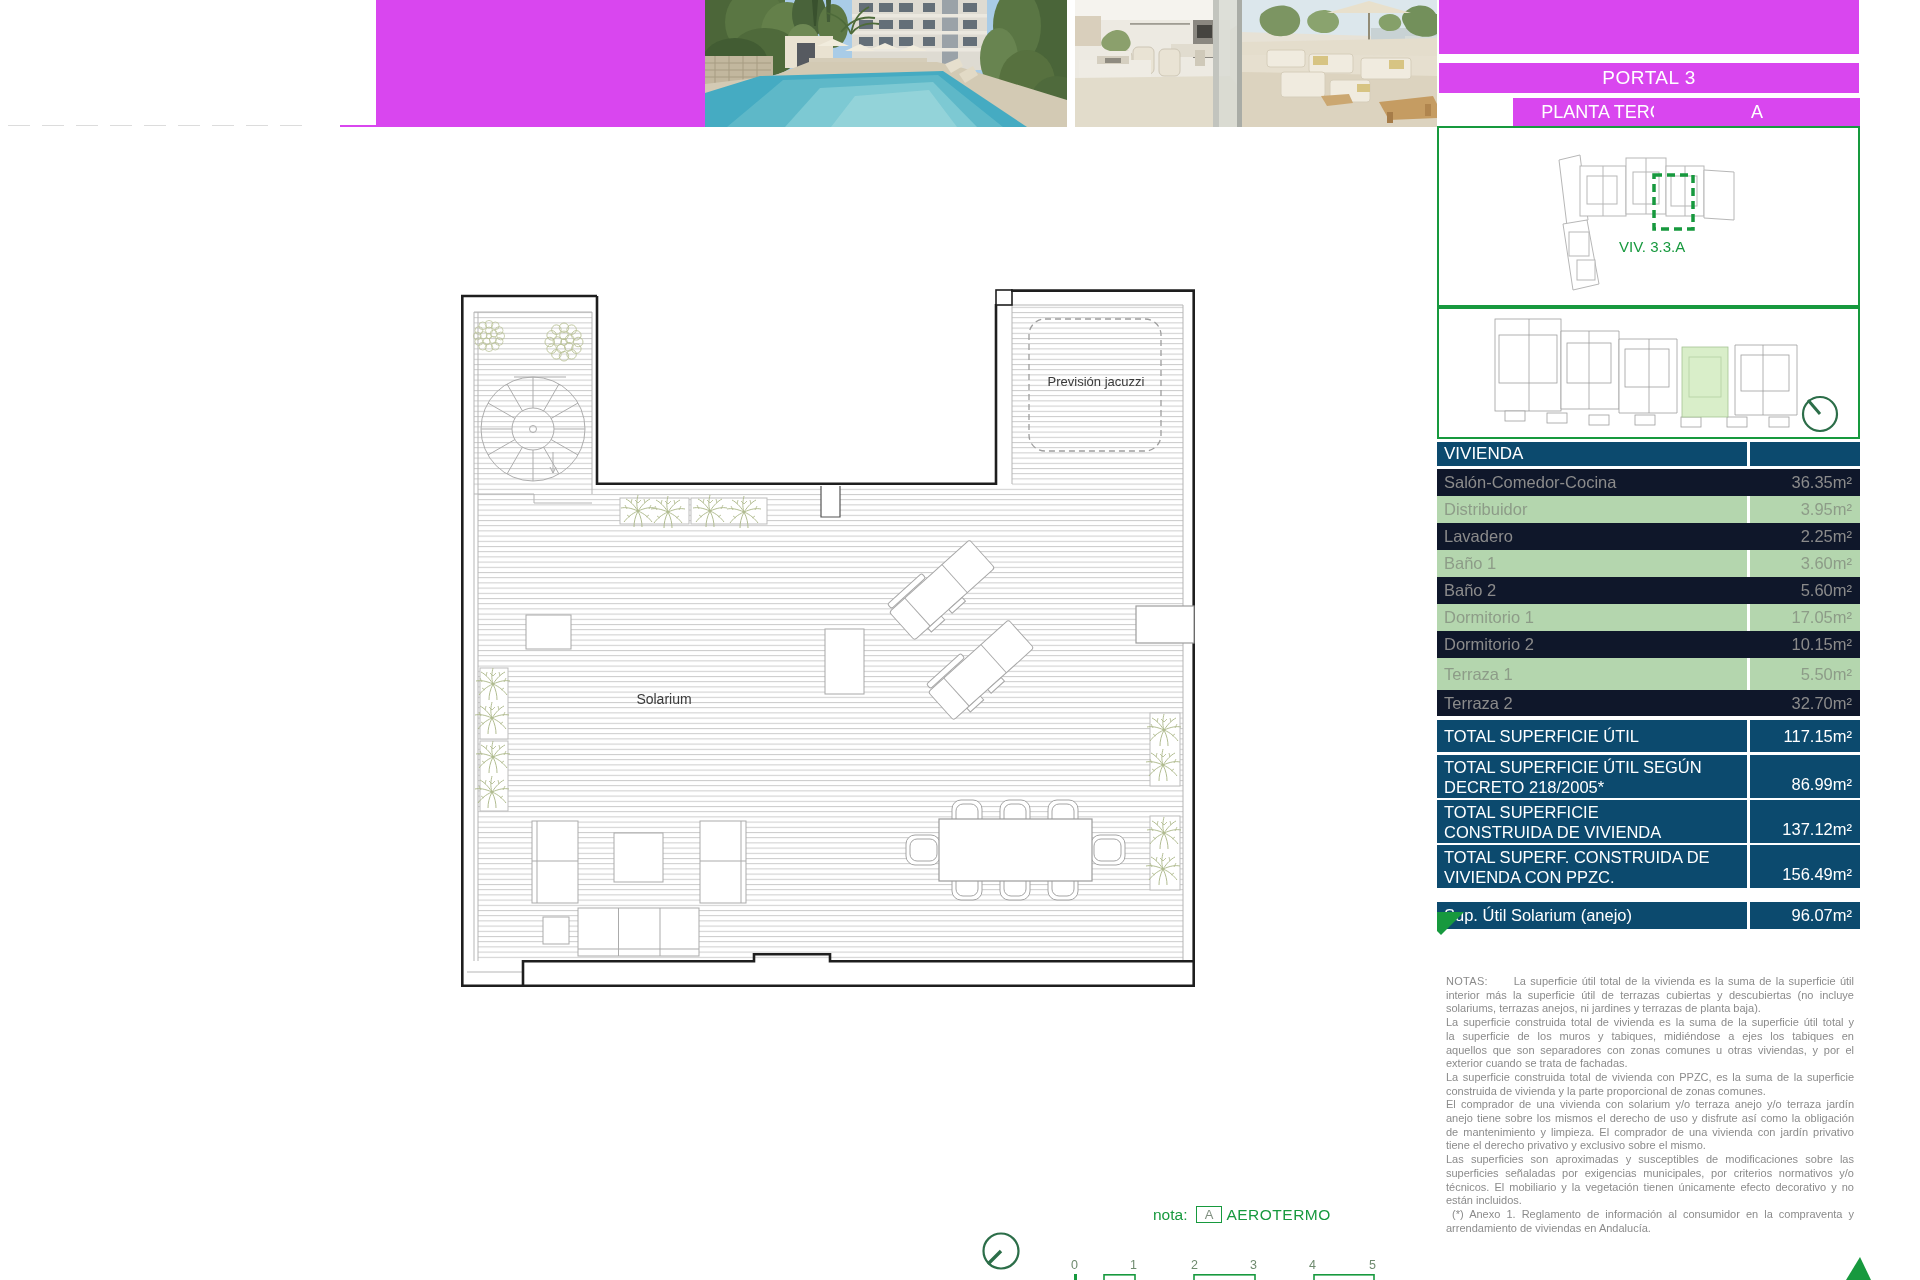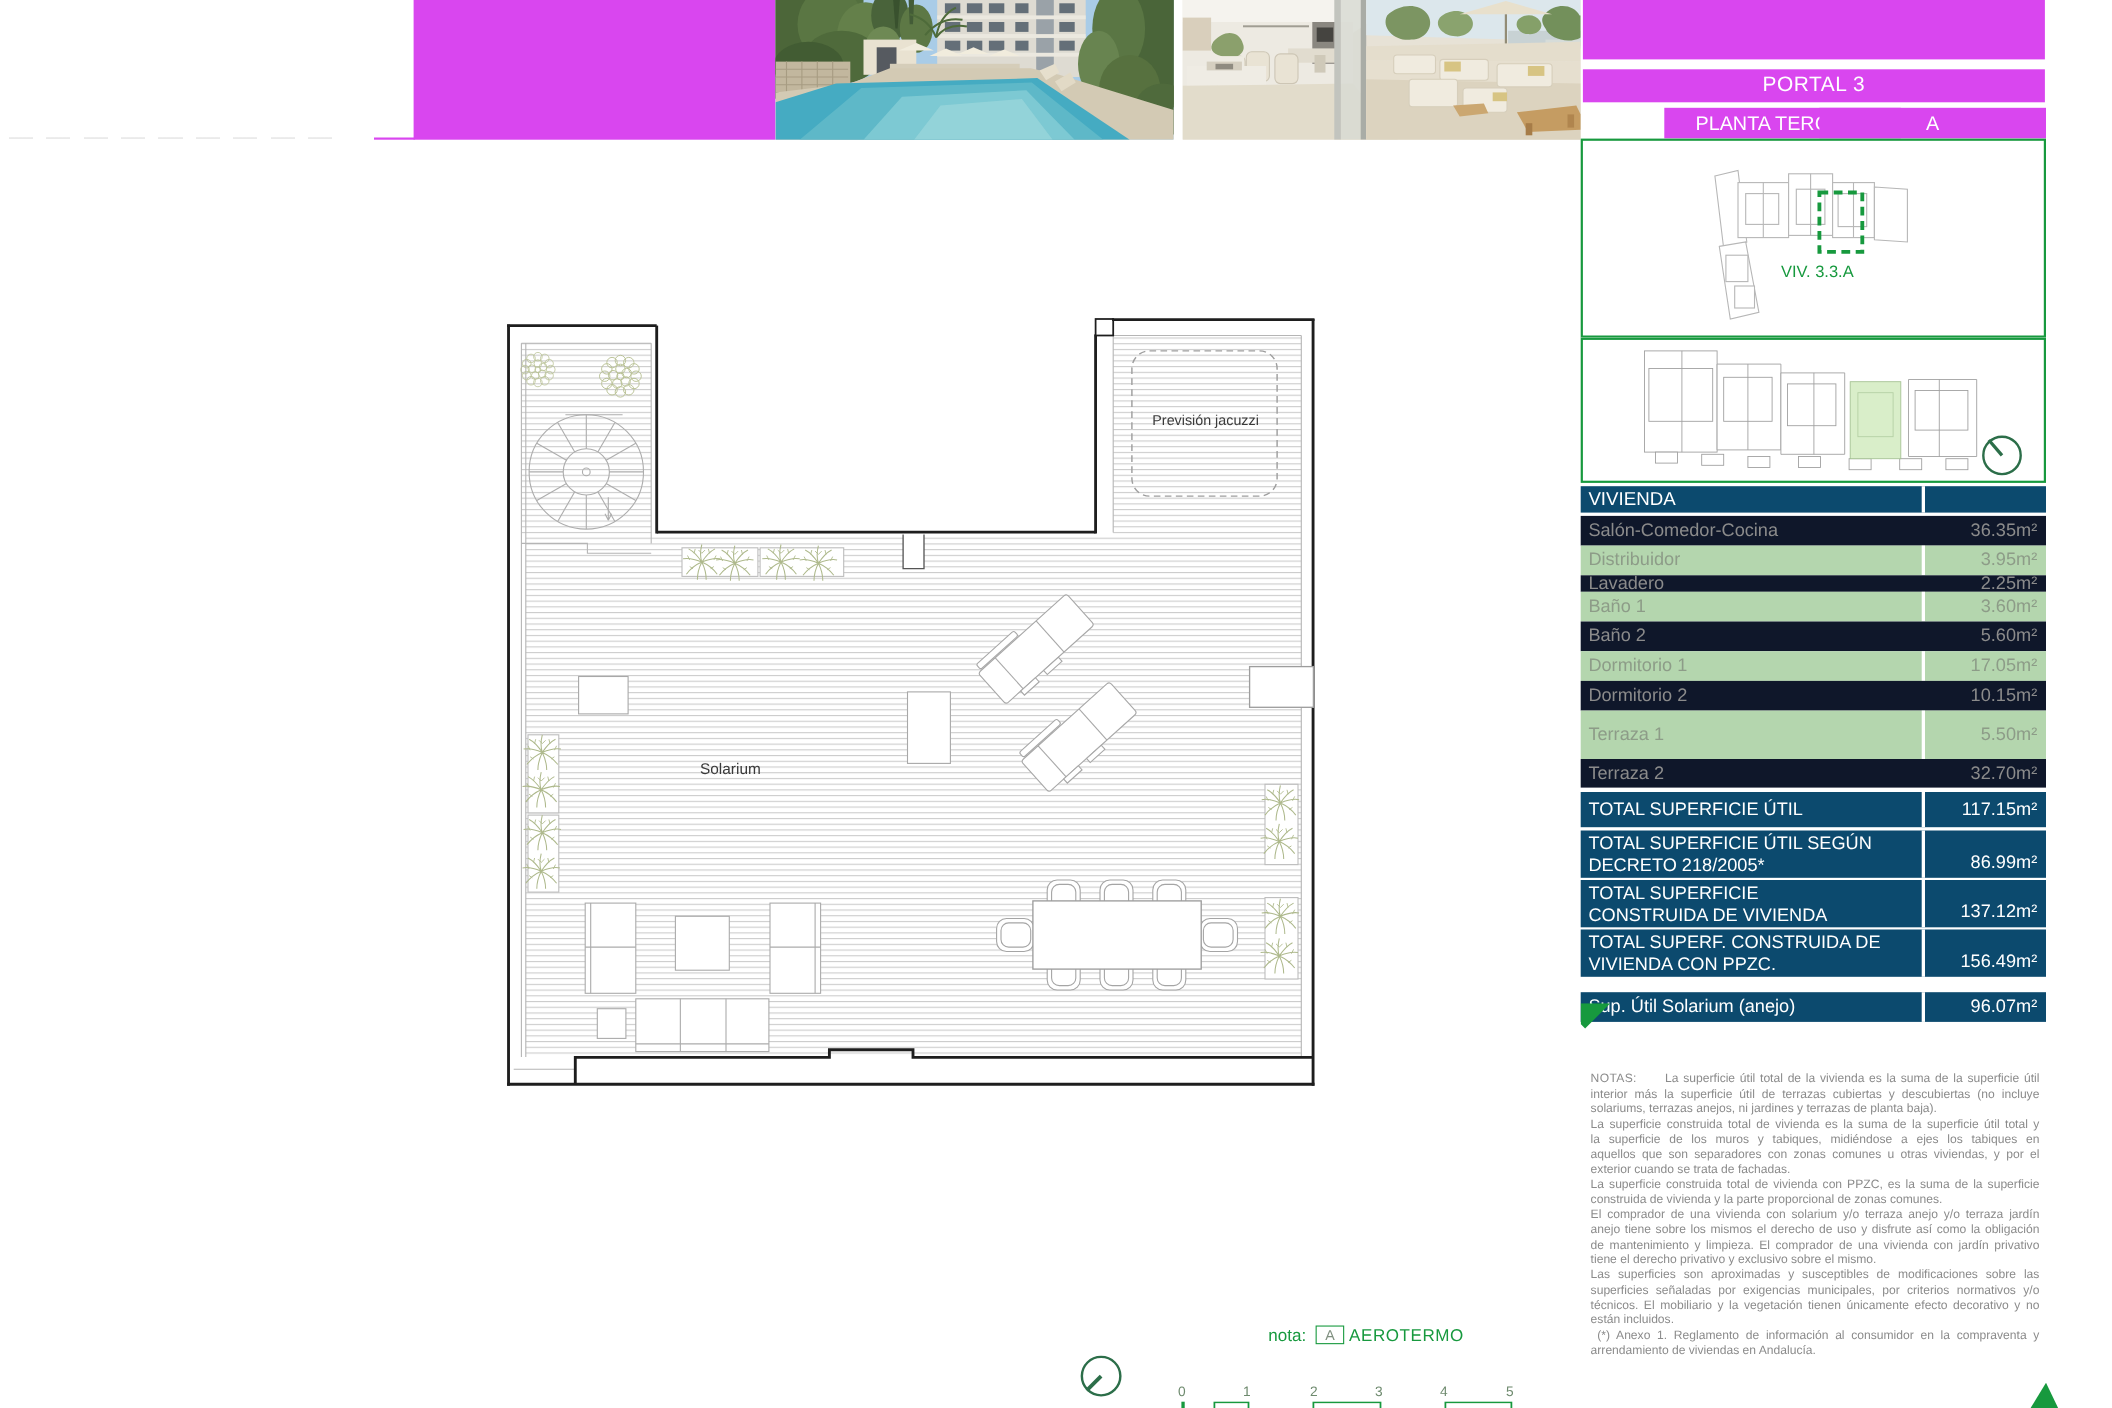--- a/index.html
+++ b/index.html
@@ -479,21 +479,21 @@
   <div class="trow wh" style="height:27px;font-size:16.5px;">
       <span class="lbl">Salón-Comedor-Cocina</span>
       <span class="val">36.35m²</span>
     </div>
 
   <div class="trow lg sep" style="height:27px;font-size:16.5px;color:#8d9c88;">
       <span class="lbl">Distribuidor</span>
       <span class="val">3.95m²</span>
     </div>
 
-  <div class="trow wh" style="height:15px;font-size:16.5px;">
+  <div class="trow wh" style="height:27px;font-size:16.5px;">
       <span class="lbl">Lavadero</span>
       <span class="val">2.25m²</span>
     </div>
 
   <div class="trow lg sep" style="height:27px;font-size:16.5px;color:#8d9c88;">
       <span class="lbl">Baño 1</span>
       <span class="val">3.60m²</span>
     </div>
 
   <div class="trow wh" style="height:27px;font-size:16.5px;">
@@ -504,21 +504,21 @@
   <div class="trow lg sep" style="height:27px;font-size:16.5px;color:#8d9c88;">
       <span class="lbl">Dormitorio 1</span>
       <span class="val">17.05m²</span>
     </div>
 
   <div class="trow wh" style="height:27px;font-size:16.5px;">
       <span class="lbl">Dormitorio 2</span>
       <span class="val">10.15m²</span>
     </div>
 
-  <div class="trow lg sep" style="height:44px;font-size:16.5px;color:#8d9c88;">
+  <div class="trow lg sep" style="height:32px;font-size:16.5px;color:#8d9c88;">
       <span class="lbl">Terraza 1</span>
       <span class="val">5.50m²</span>
     </div>
 
   <div class="trow wh" style="height:26px;font-size:16.5px;">
       <span class="lbl">Terraza 2</span>
       <span class="val">32.70m²</span>
     </div>
 
   <div class="trow gr sep" style="height:32px;margin-top:4px;font-size:16.5px;">

